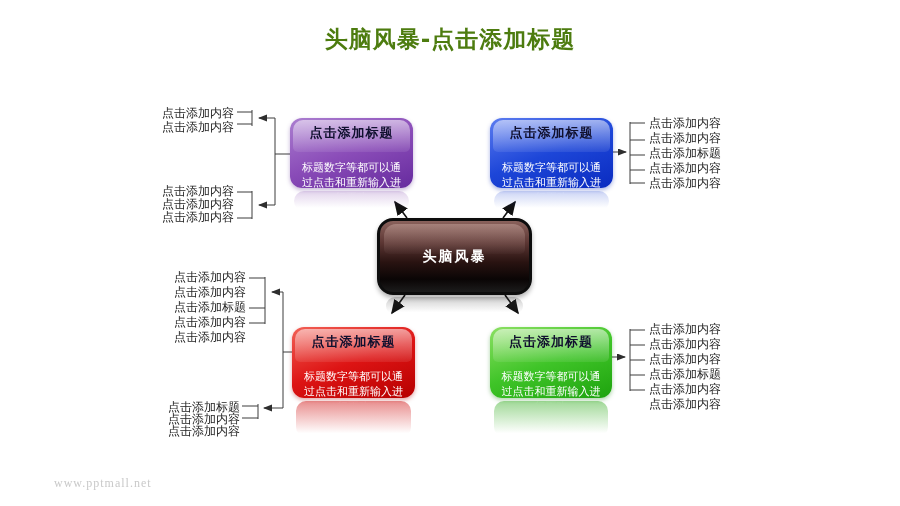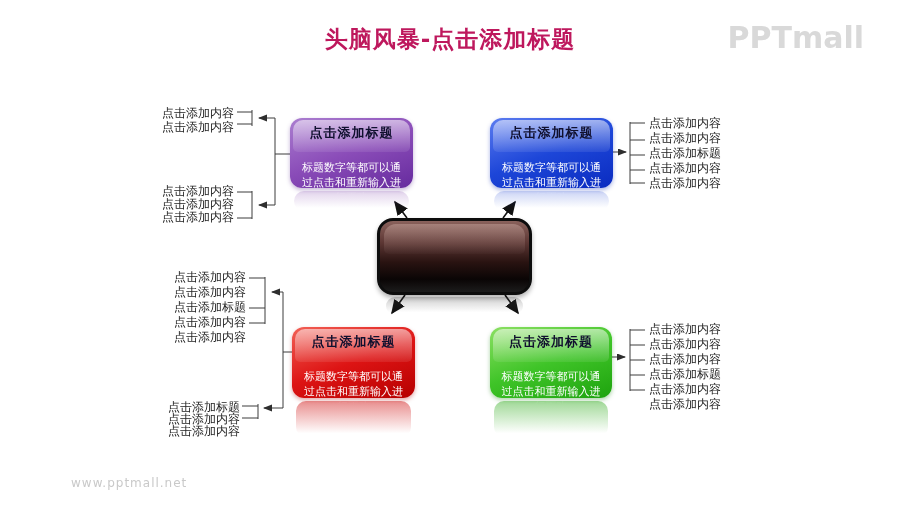--- a/index.html
+++ b/index.html
@@ -1,22 +1,22 @@
 <!DOCTYPE html>
 <html><head>
 <meta charset="utf-8">
 <style>
   html,body{margin:0;padding:0;background:#fff;}
   .slide{position:relative;width:900px;height:506px;background:#ffffff;overflow:hidden;
          font-family:"DejaVu Sans","Liberation Sans",sans-serif;}
   .title{position:absolute;left:0;top:24px;width:900px;text-align:center;
-         font-size:23px;font-weight:bold;color:#be185d;letter-spacing:1px;}
+         font-size:23px;font-weight:bold;color:#4d7c0f;letter-spacing:1px;}
   .logo{position:absolute;right:36px;top:20px;font-size:30px;font-weight:bold;
         color:#d9d9d9;letter-spacing:0px;}
-  .watermark{position:absolute;left:71px;top:476px;font-size:12px;color:#c9c9c9;letter-spacing:1px;}
+  .watermark{position:absolute;left:54px;top:476px;font-size:12px;color:#c9c9c9;letter-spacing:1px;font-family:Liberation Serif, serif;}
   svg.connectors{position:absolute;left:0;top:0;}
 
   
   .list{position:absolute;font-size:12px;color:#222;}
   .list.ralign{text-align:right;}
   .list .li{white-space:nowrap;}
   .lh14 .li{line-height:14px;} .lh13 .li{line-height:13px;}
   .lh15 .li{line-height:15px;} .lh12 .li{line-height:12px;}
 
   
@@ -52,21 +52,20 @@
   .center-label{position:absolute;left:0;top:0;width:100%;height:100%;display:flex;
       align-items:center;justify-content:center;font-size:14px;font-weight:bold;
       color:#ffffff;letter-spacing:2px;}
 </style>
 </head>
 <body>
 
 <div class="slide">
 
   <div class="title">头脑风暴-点击添加标题</div>
-  <div class="logo">PPTmall</div>
 
   <svg class="connectors" width="900" height="506">
     <defs>
       <marker id="arrS" orient="auto" markerWidth="10" markerHeight="8" refX="8" refY="3.5">
         <path d="M0,0 L9,3.5 L0,7 Z" fill="#2e2e2e"></path>
       </marker>
       <marker id="arrB" orient="auto" markerWidth="11" markerHeight="9" refX="8" refY="4">
         <path d="M0,0 L9,4 L0,8 Z" fill="#111111"></path>
       </marker>
     </defs>
@@ -152,16 +151,17 @@
     <div class="bb">标题数字等都可以通过点击和重新输入进行更改</div>
   </div>
   <div class="box green" style="left:490px;top:327px;">
     <div class="gloss"></div>
     <div class="bt">点击添加标题</div>
     <div class="bb">标题数字等都可以通过点击和重新输入进行更改</div>
   </div>
 
   <div class="center-box">
     <div class="gloss"></div>
+    <div class="center-label">头脑风暴</div>
   </div>
 
   <div class="watermark">www.pptmall.net</div>
 </div>
 
 </body></html>

